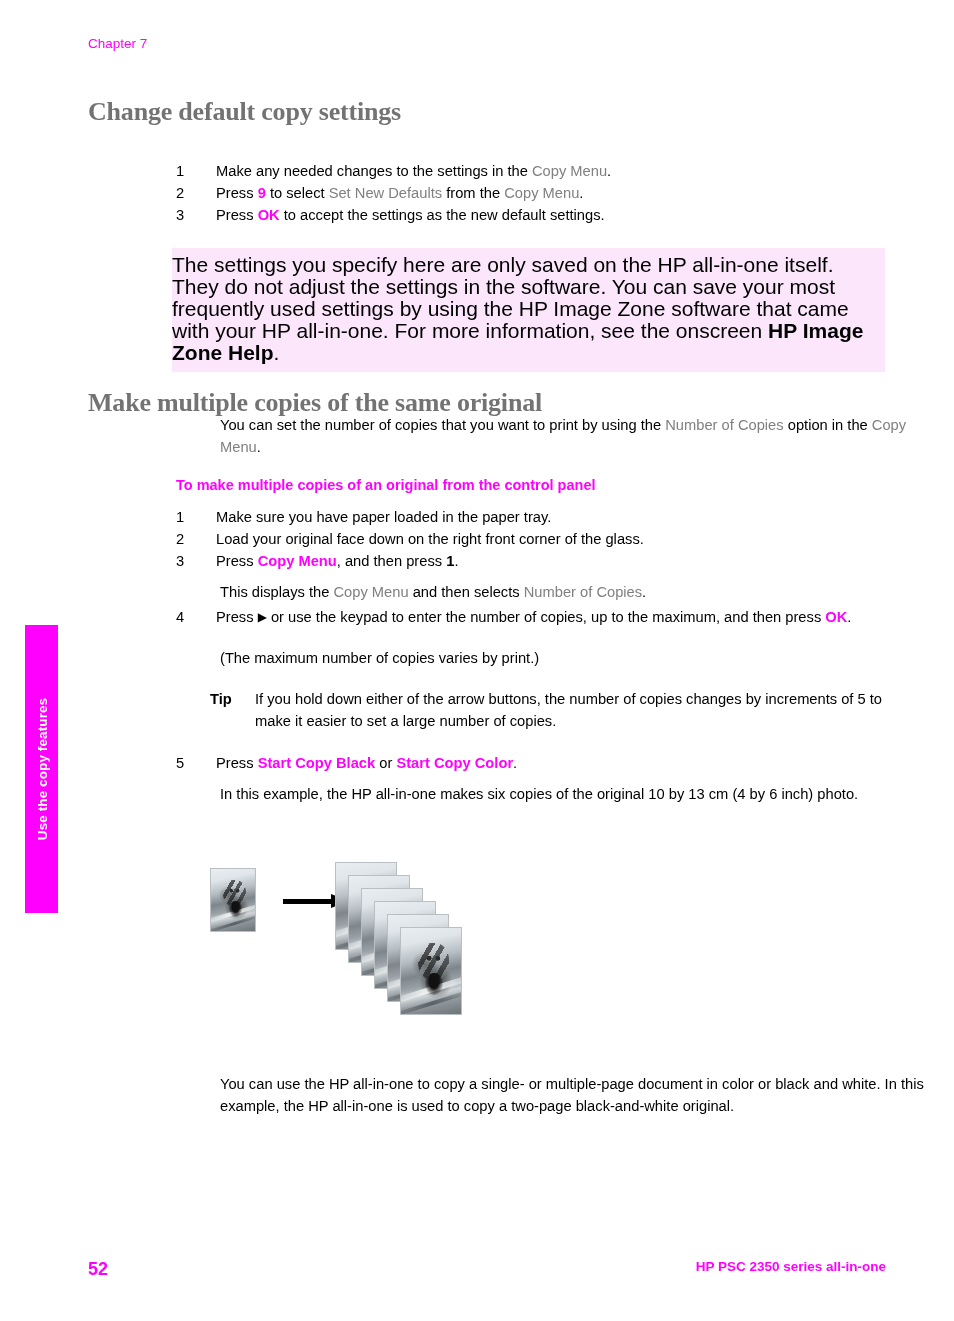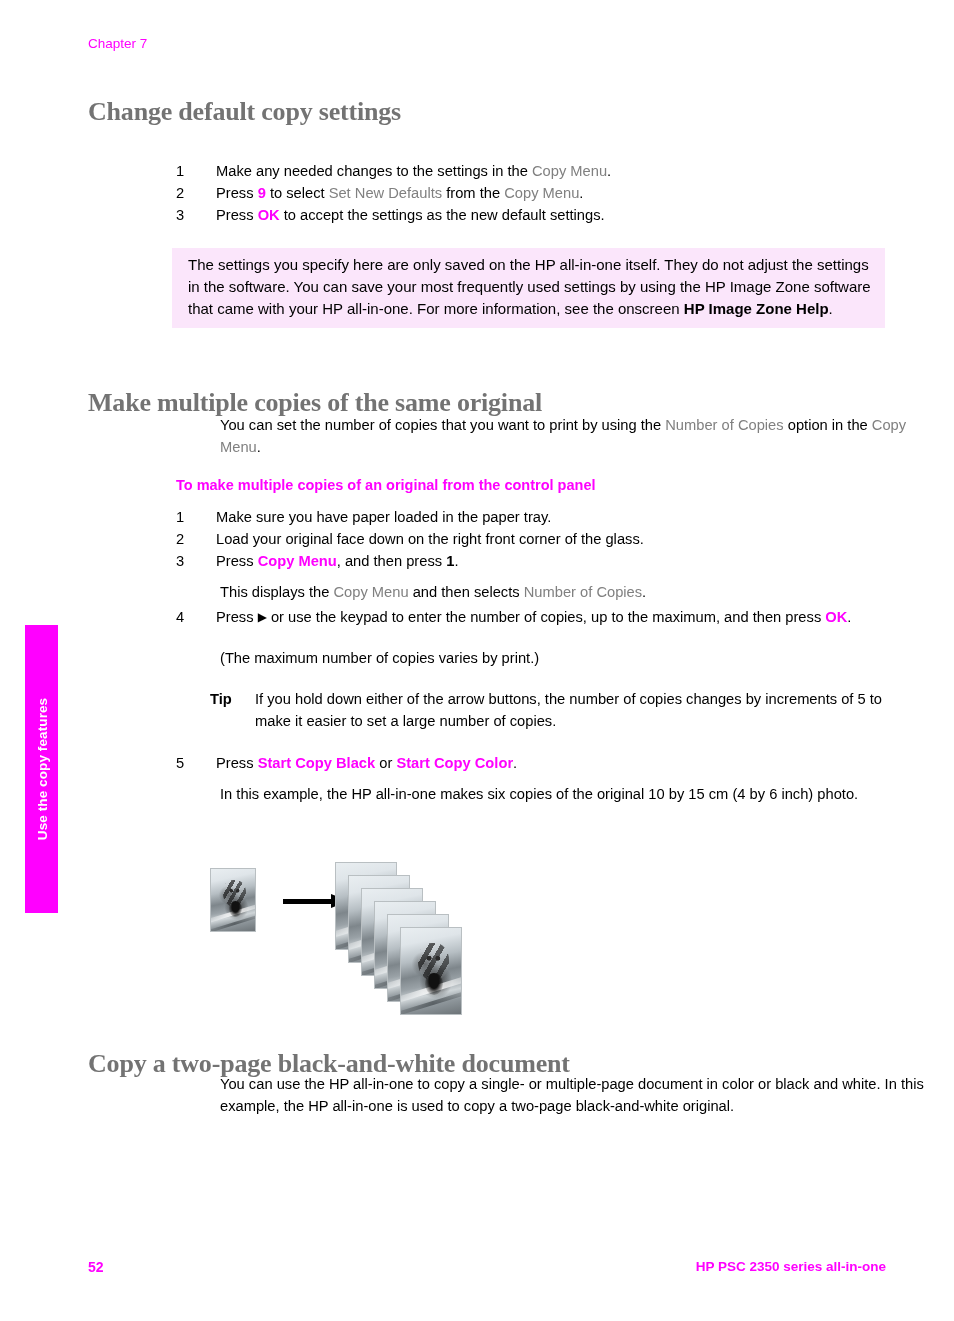--- a/index.html
+++ b/index.html
@@ -131,24 +131,24 @@
     line-height: 1;
     transform: translateY(-1px);
   }
 
   
   .note-box {
     position: absolute;
     left: 172px;
     top: 248px;
     width: 713px;
-    padding: 6px 8px 8px 16px;
+    padding: 6px 8px 8px 0;
     background: #fbe6fb;
     box-sizing: border-box;
-    font-size: 15px;
+    font-size: 21px;
     line-height: 22px;
   }
 
   
   .tip-block {
     position: absolute;
     left: 210px;
     top: 688px;
     width: 676px;
     font-size: 14.7px;
@@ -268,21 +268,21 @@
     border-left: 18px solid #000;
   }
   .copy-stack { position: absolute; left: 130px; top: 0; width: 260px; height: 160px; }
   .copy-photo { width: 62px; height: 88px; }
 
   
   .footer-page {
     position: absolute;
     left: 88px;
     top: 1259px;
-    font-size: 14px;
+    font-size: 18px;
     font-weight: bold;
     color: #ff00ff;
   }
   .footer-product {
     position: absolute;
     right: 68px;
     top: 1259px;
     font-size: 13.5px;
     font-weight: bold;
     color: #ff00ff;
@@ -358,21 +358,21 @@
     <div class="tip-text">If you hold down either of the arrow buttons, the number of copies changes by increments of 5 to make it easier to set a large number of copies.</div>
   </div>
 
   <div class="steps steps-c">
     <div class="step">
       <div class="step-num">5</div>
       <div class="step-body"><span>Press </span><span class="ui-pink">Start Copy Black</span><span> or </span><span class="ui-pink">Start Copy Color</span><span>.</span></div>
     </div>
   </div>
 
-  <div class="para para-example">In this example, the HP all-in-one makes six copies of the original 10 by 15 cm (4 by 6 inch) photo.</div>
+  <div class="para para-example">In this example, the HP all-in-one makes six copies of the original 10 by 13 cm (4 by 6 inch) photo.</div>
 
   <div class="figure">
     <div class="photo orig-photo">
       <div class="photo-inner">
         <div class="photo-stripe"></div>
         <div class="photo-stripe2"></div>
         <div class="photo-face"></div>
         <div class="photo-muzzle"></div>
       </div>
     </div>
@@ -427,19 +427,18 @@
           <div class="photo-inner">
             <div class="photo-stripe"></div>
             <div class="photo-stripe2"></div>
             <div class="photo-face"></div>
             <div class="photo-muzzle"></div>
           </div>
         </div>
       </div>
   </div>
 
-  <h1 class="h1 h1-c">Copy a two-page black-and-white document</h1>
   <div class="para para-closing">You can use the HP all-in-one to copy a single- or multiple-page document in color or black and white. In this example, the HP all-in-one is used to copy a two-page black-and-white original.</div>
 
   <div class="footer-page">52</div>
   <div class="footer-product">HP PSC 2350 series all-in-one</div>
 
 </div>
 
 </body></html>

